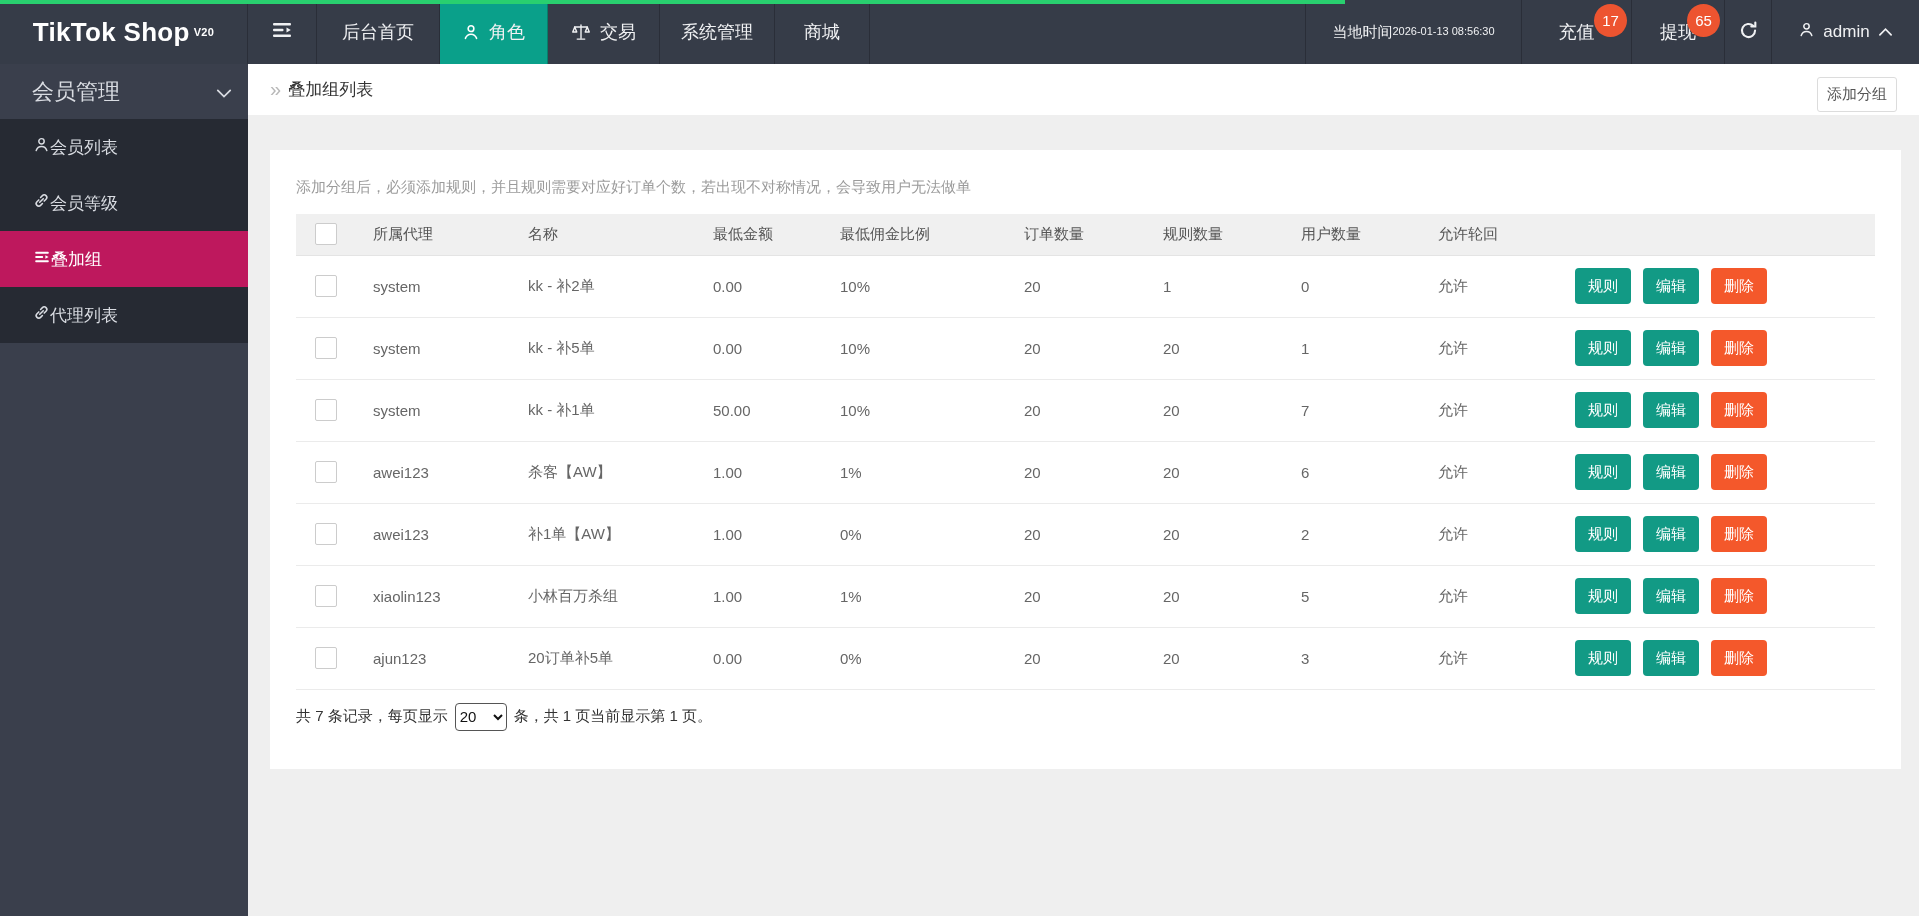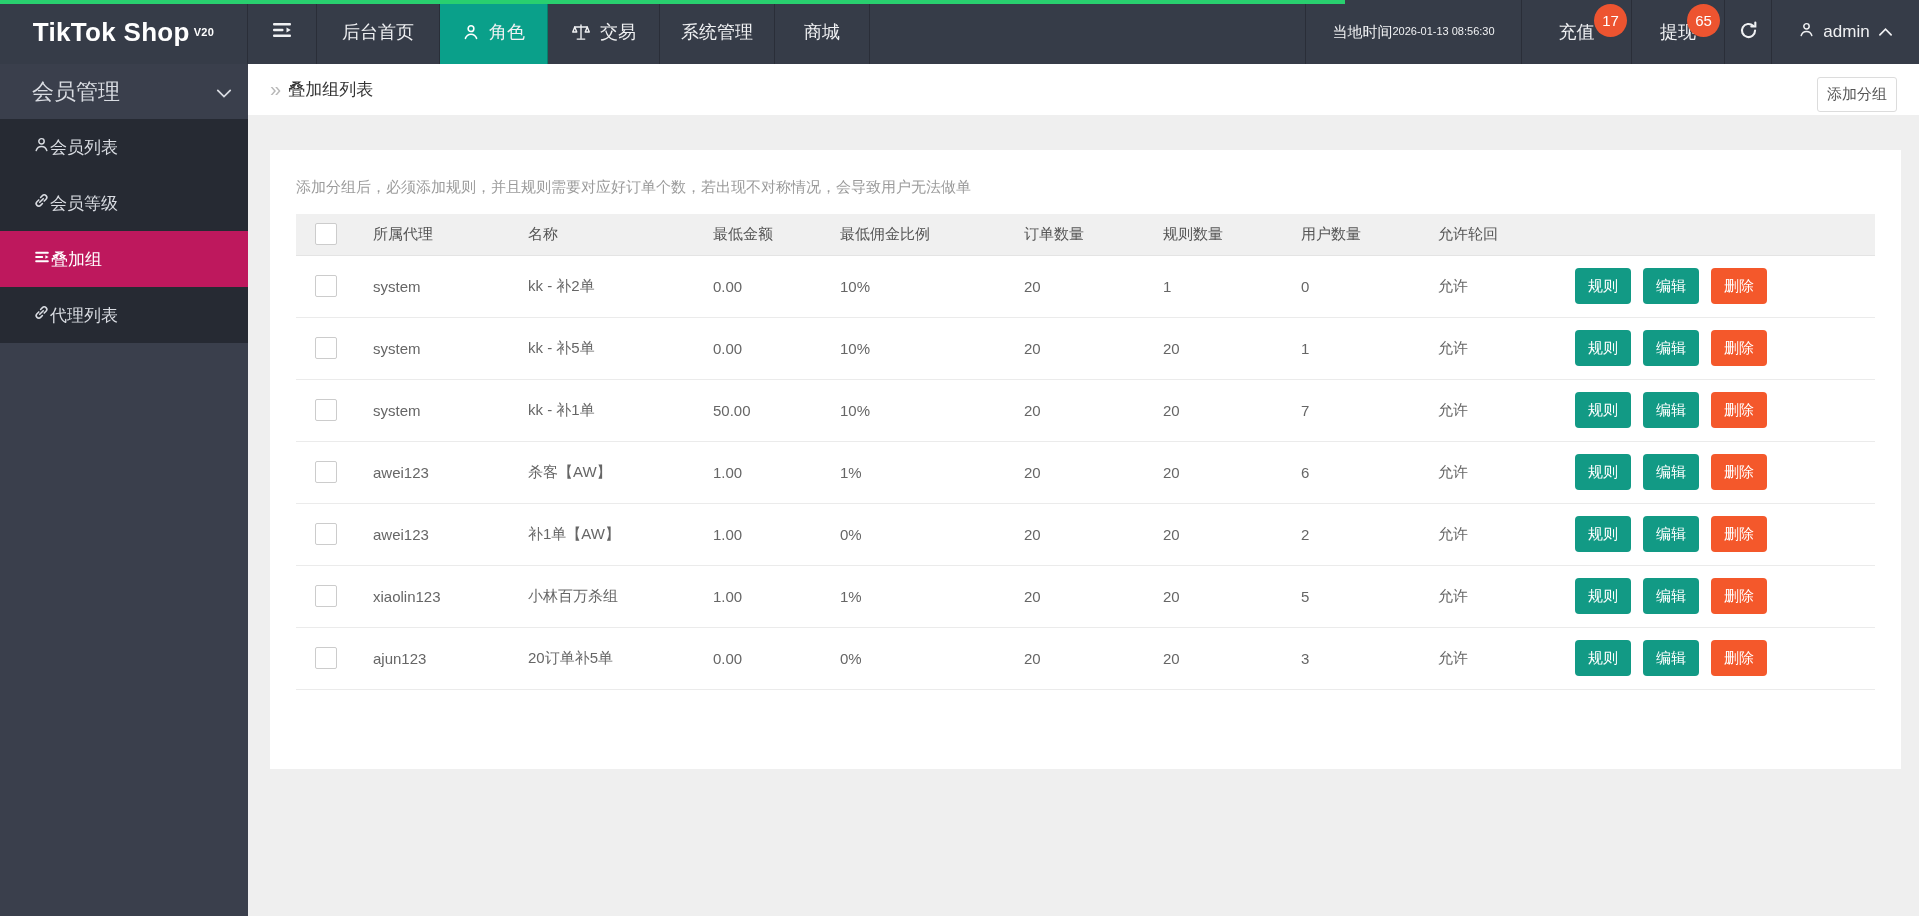--- a/index.html
+++ b/index.html
@@ -350,16 +350,23 @@
               <td>0%</td>
               <td>20</td>
               <td>20</td>
               <td>3</td>
               <td>允许</td>
               <td><button class="btn btn-rule">规则</button><button class="btn btn-edit">编辑</button><button class="btn btn-del">删除</button></td>
             </tr>
           </tbody>
       </table>
 
+      <div class="pager">
+        <span>共 7 条记录，每页显示</span>
+        <select>
+          <option>20</option>
+        </select>
+        <span>条，共 1 页当前显示第 1 页。</span>
+      </div>
     </div>
   </div>
 
 </div>
 
 </body></html>

